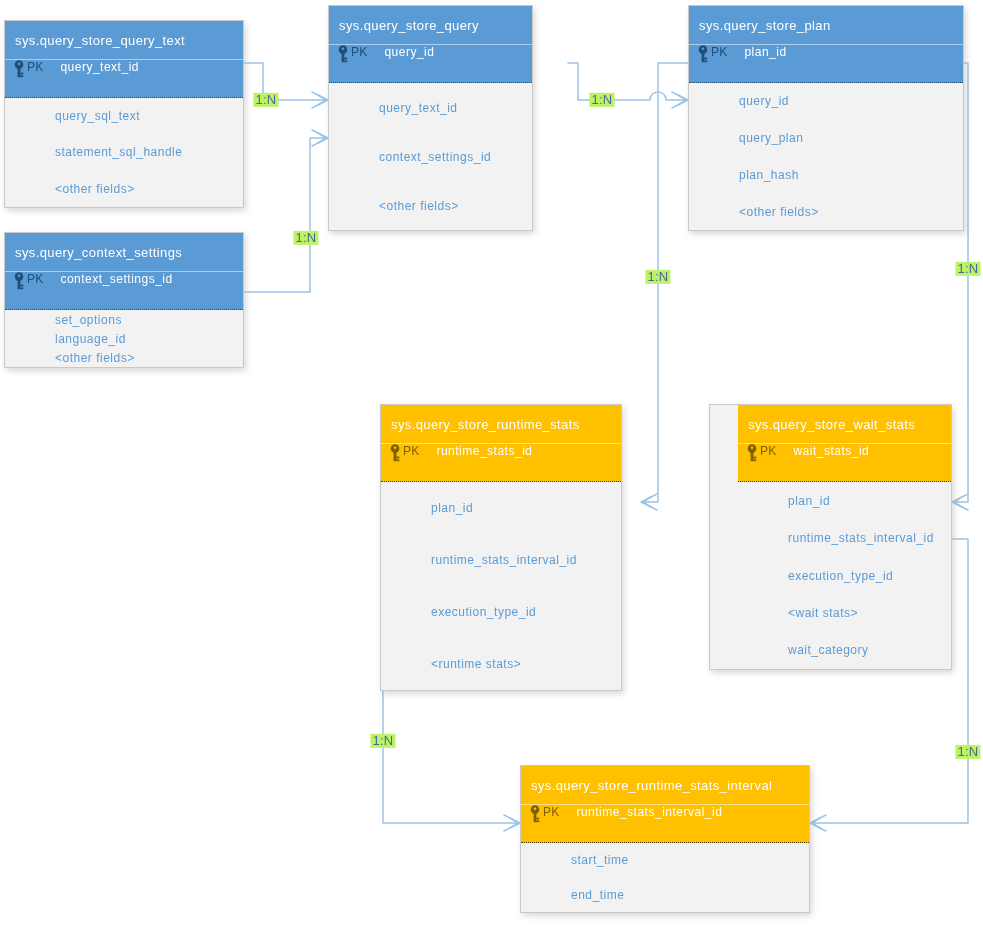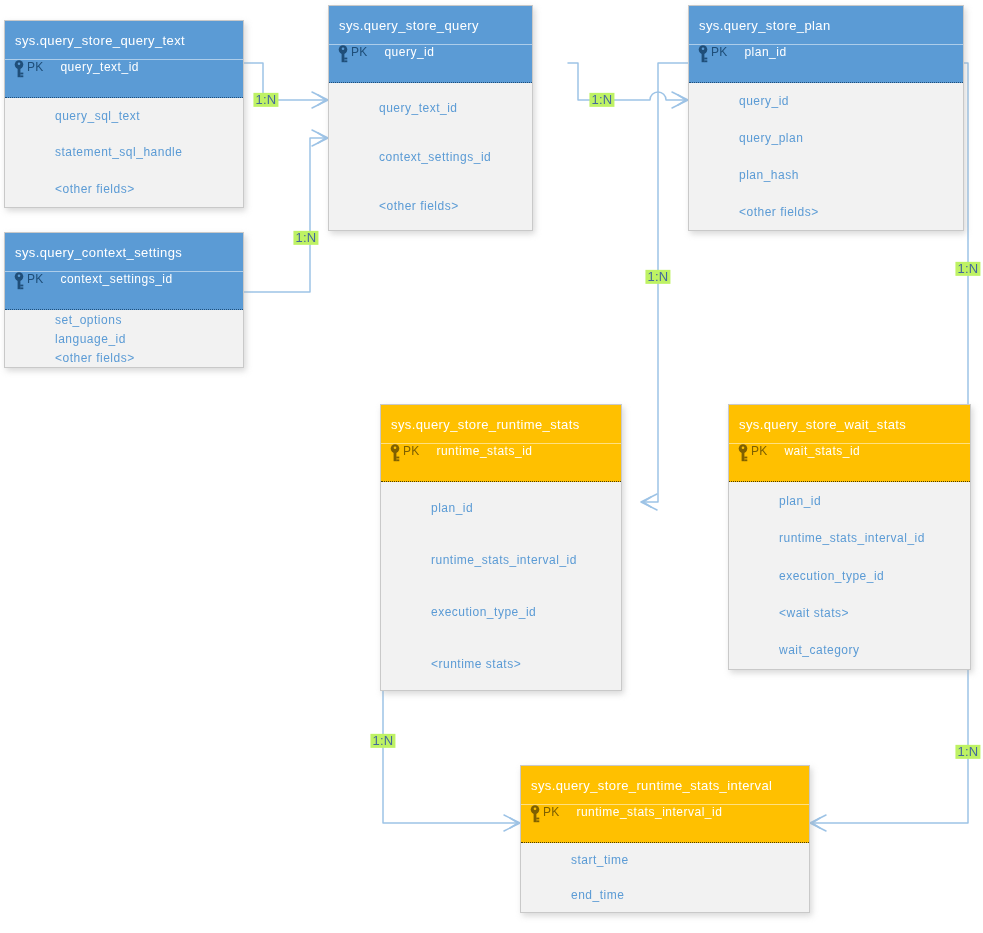--- a/index.html
+++ b/index.html
@@ -201,21 +201,21 @@
       <span class="pk-field">runtime_stats_id</span>
     </div>
     <div class="tbody">
       <div class="row">plan_id</div>
       <div class="row">runtime_stats_interval_id</div>
       <div class="row">execution_type_id</div>
       <div class="row">&lt;runtime stats&gt;</div>
     </div>
   </div>
 
-  <div class="tbl orange" style="left:728px;top:404px;width:243px;height:266px;">
+  <div class="tbl orange" style="left:709px;top:404px;width:243px;height:266px;padding-left:28px;">
     <div class="hdr">sys.query_store_wait_stats</div>
     <div class="pkrow">
       <span class="key-icon">
         <svg width="13" height="19" viewBox="0 0 13 19">
             <circle cx="6" cy="4.6" r="4.3" fill="currentColor"></circle>
             <circle class="key-hole" cx="6" cy="3.8" r="1.3"></circle>
             <rect x="4.6" y="8" width="2.8" height="9.2" fill="currentColor"></rect>
             <rect x="7.2" y="12.6" width="3.1" height="1.8" fill="currentColor"></rect>
             <rect x="7.2" y="15.4" width="3.1" height="1.8" fill="currentColor"></rect>
           </svg>

